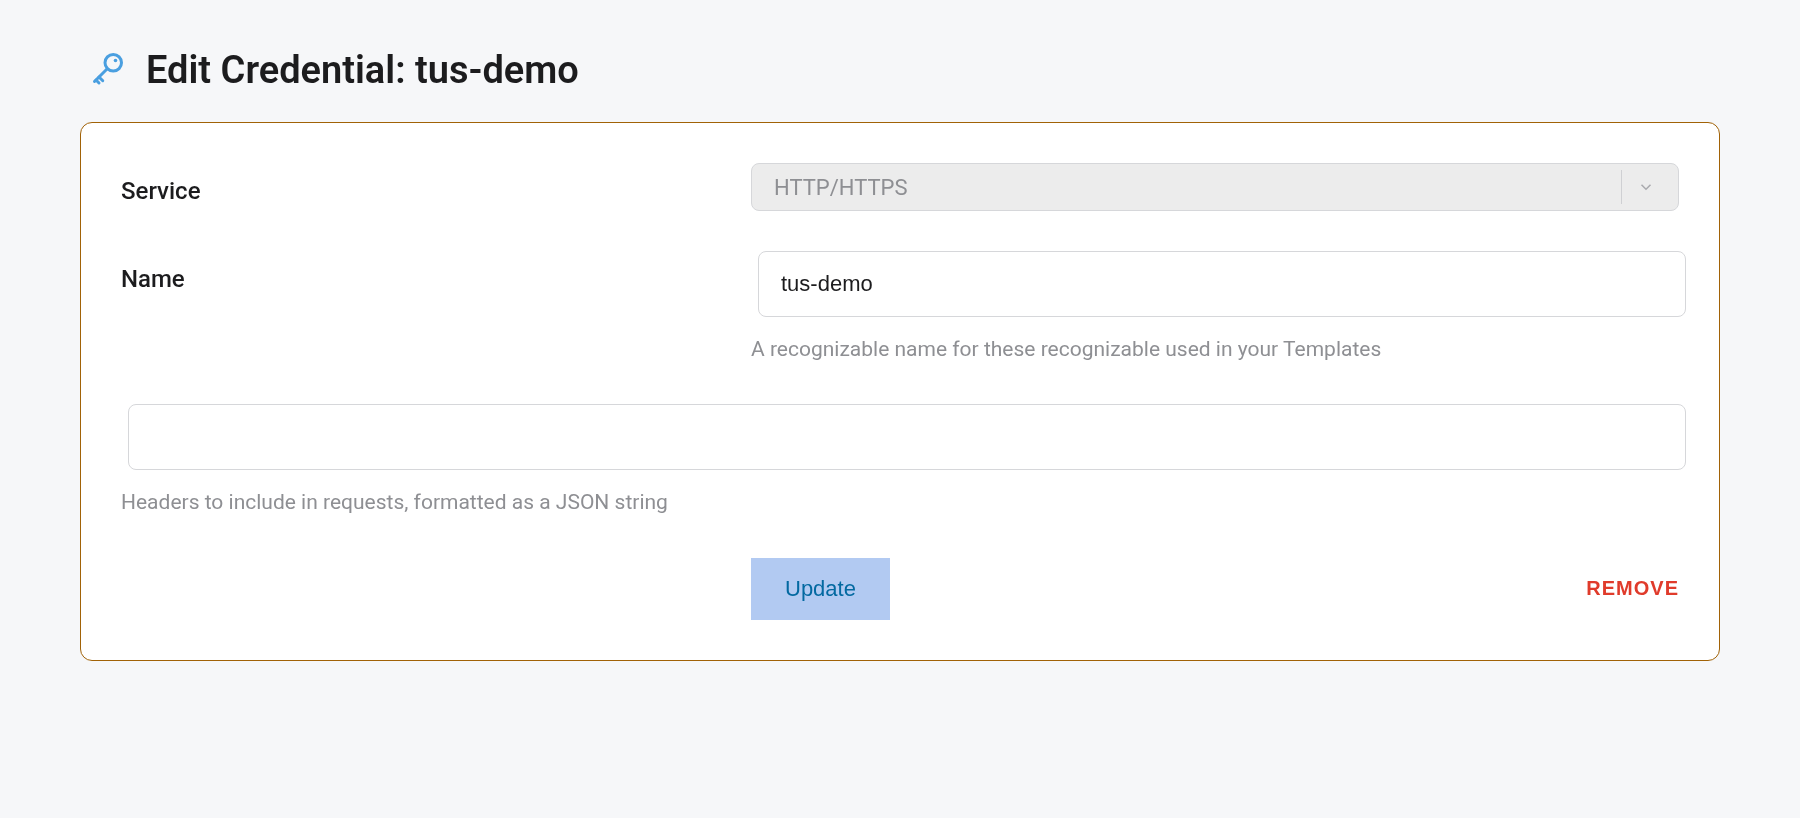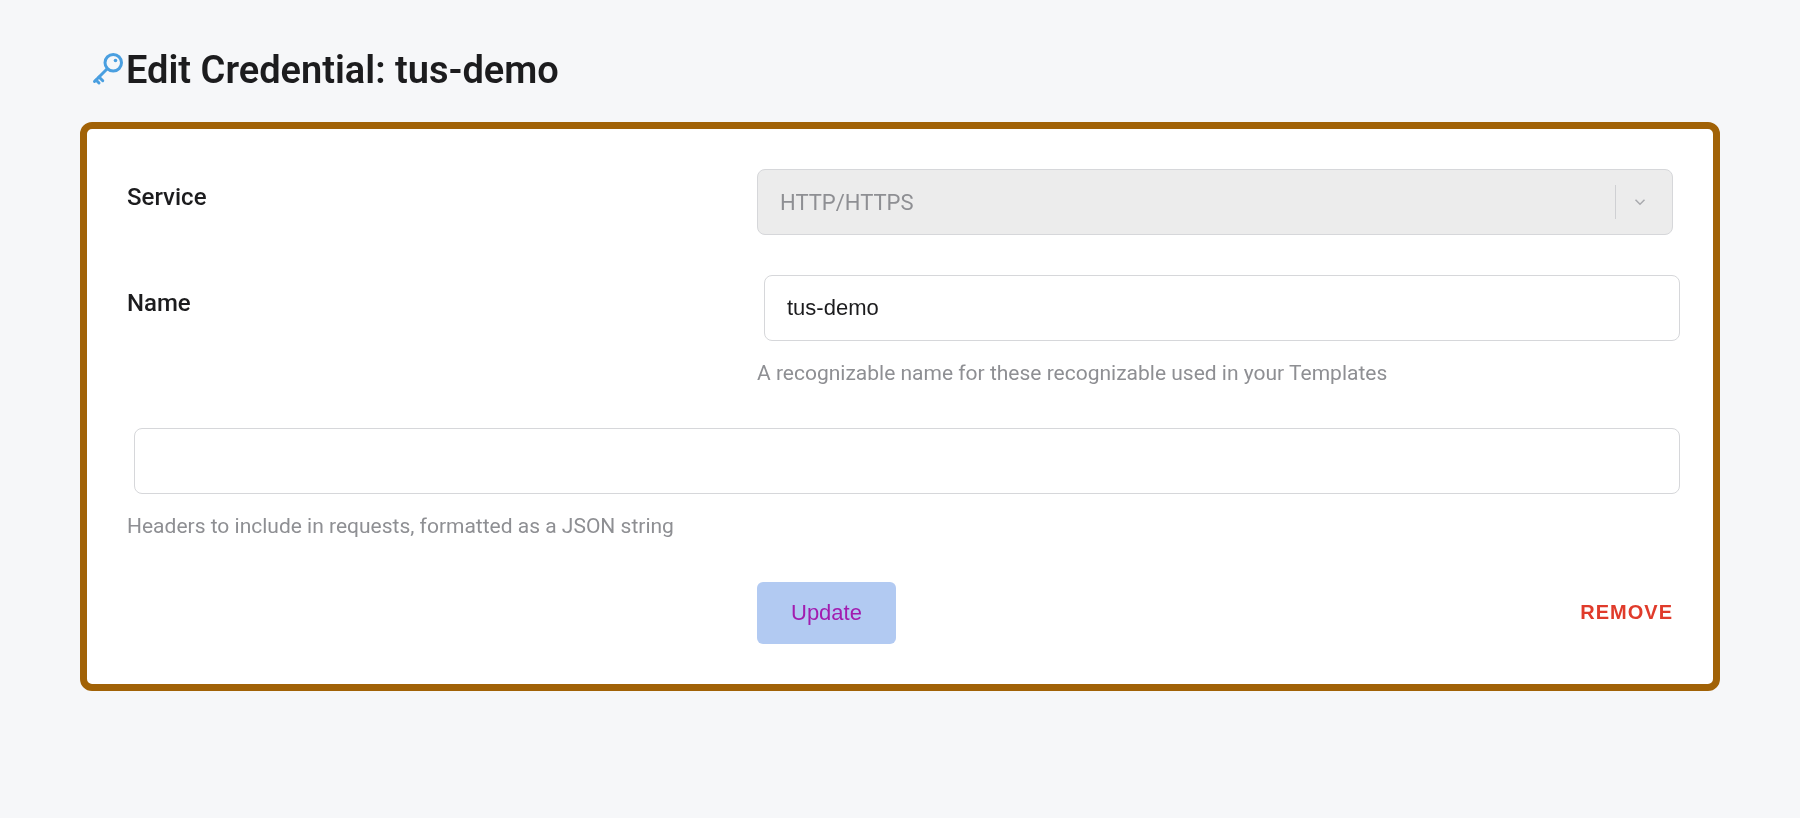--- a/index.html
+++ b/index.html
@@ -10,36 +10,37 @@
   body {
     font-family: -apple-system, BlinkMacSystemFont, "Segoe UI", Roboto, Helvetica, Arial, sans-serif;
     background: #f6f7f9;
     width: 1800px;
     height: 818px;
     padding: 48px 80px;
   }
   .page-header {
     display: flex;
     align-items: center;
+    gap: 20px;
     margin-bottom: 30px;
     margin-left: 10px;
   }
   .page-header svg {
     width: 36px;
     height: 36px;
     flex-shrink: 0;
   }
   .page-title {
     font-size: 38px;
     font-weight: 600;
     color: #1c1c1e;
   }
   .card {
     background: #ffffff;
-    border: 7px solid #a16207;
+    border: 1px solid #a16207;
     border-radius: 12px;
     padding: 40px;
   }
   .form-row {
     display: flex;
     align-items: flex-start;
     margin-bottom: 40px;
   }
   .form-row:last-of-type {
     margin-bottom: 0;
@@ -51,21 +52,21 @@
     font-weight: 500;
     color: #1c1c1e;
     padding-top: 14px;
   }
   .form-control-col {
     flex: 1;
     min-width: 0;
   }
   .select-disabled {
     width: 100%;
-    height: 66px;
+    height: 48px;
     background: #ececec;
     border: 1px solid #d6d7da;
     border-radius: 8px;
     padding: 0 22px;
     font-size: 22px;
     color: #8e8f93;
     display: flex;
     align-items: center;
     justify-content: space-between;
     cursor: not-allowed;
@@ -122,23 +123,23 @@
     flex-shrink: 0;
   }
   .actions-content {
     flex: 1;
     display: flex;
     align-items: center;
     justify-content: space-between;
   }
   .btn-primary {
     background: #b2caf2;
-    color: #a21caf;
+    color: #0369a1;
     border: none;
-    border-radius: 6px;
+    border-radius: 0;
     padding: 18px 34px;
     font-size: 22px;
     font-weight: 500;
     cursor: pointer;
   }
   .btn-remove {
     background: transparent;
     border: none;
     color: #e03b2b;
     font-size: 20px;

